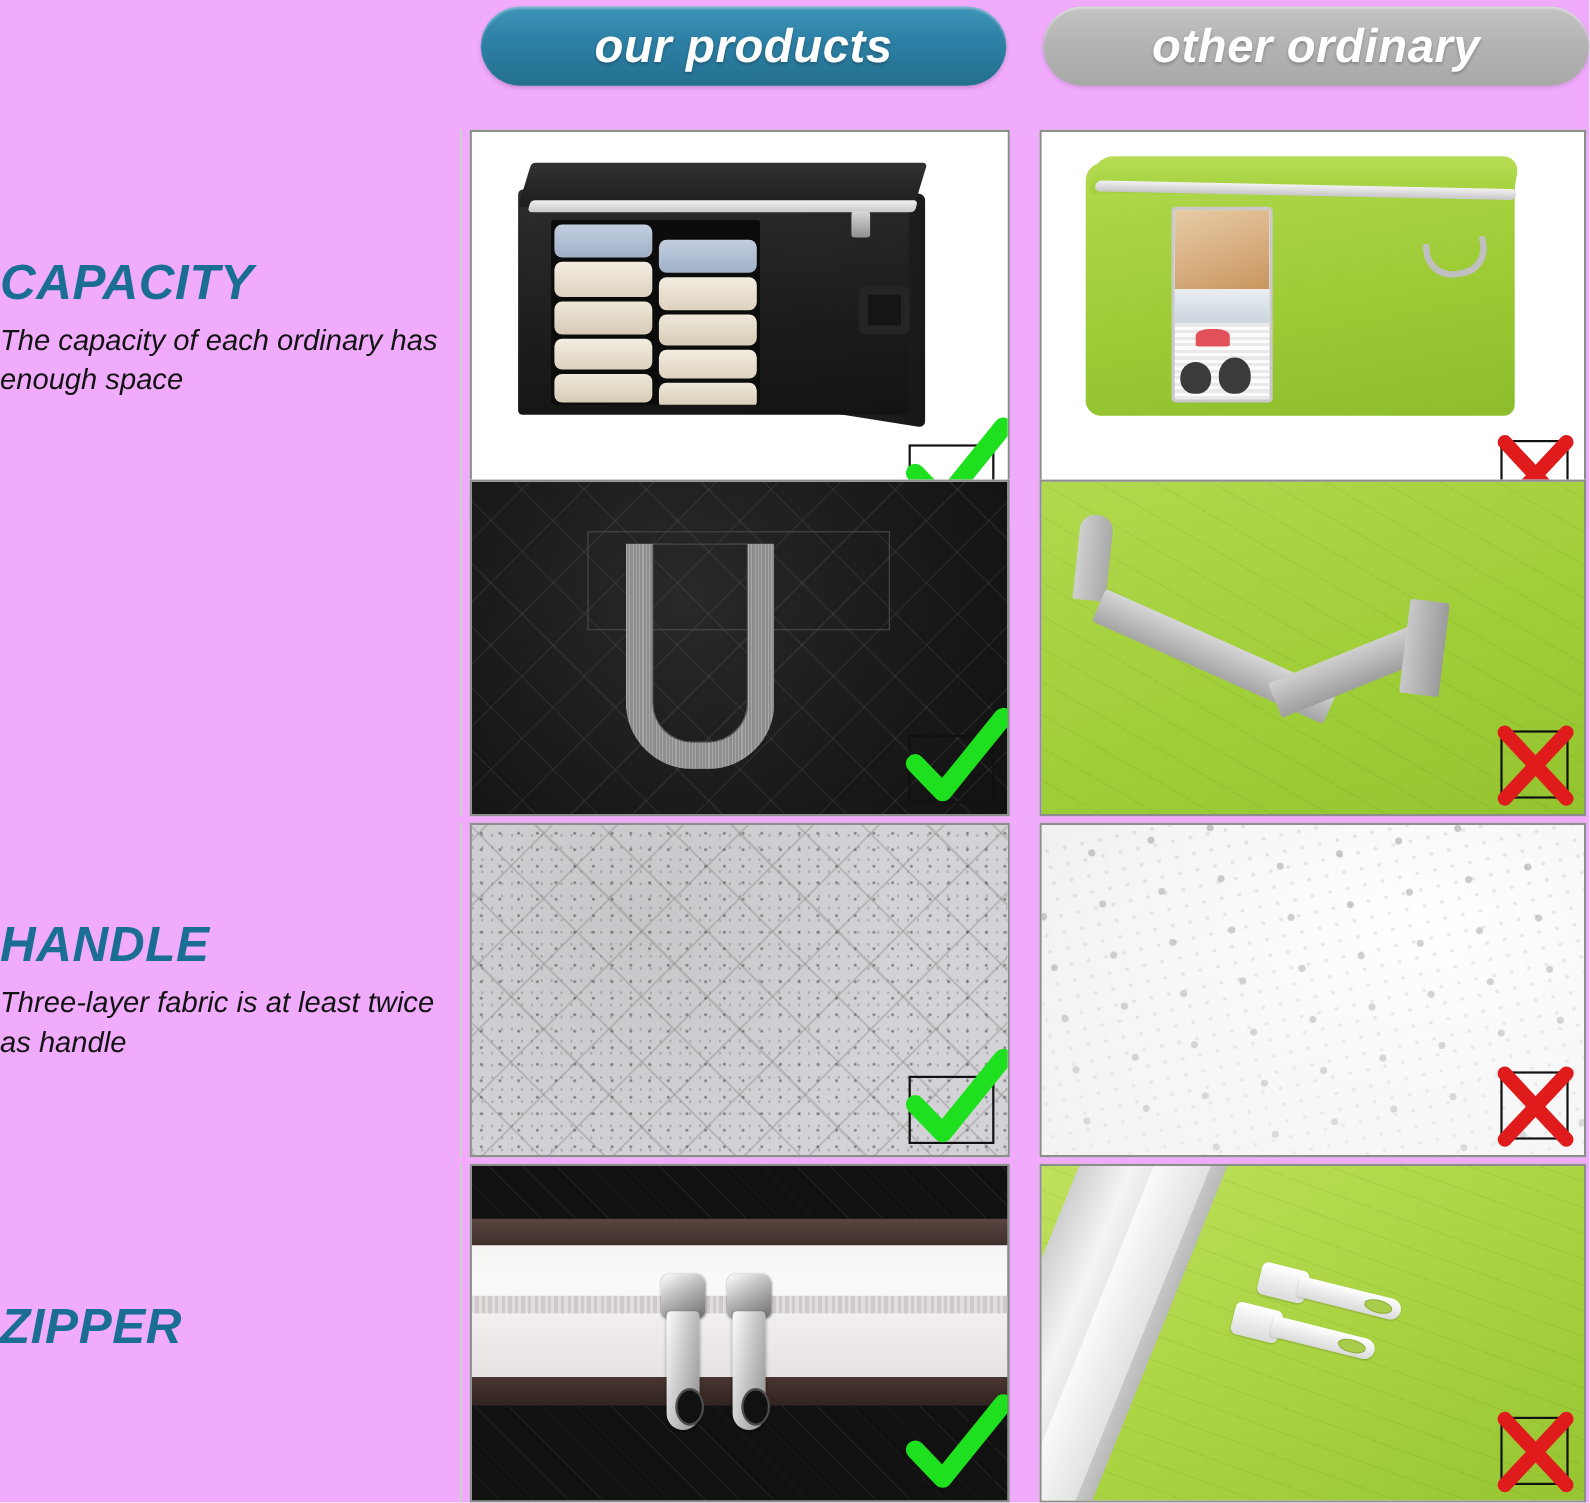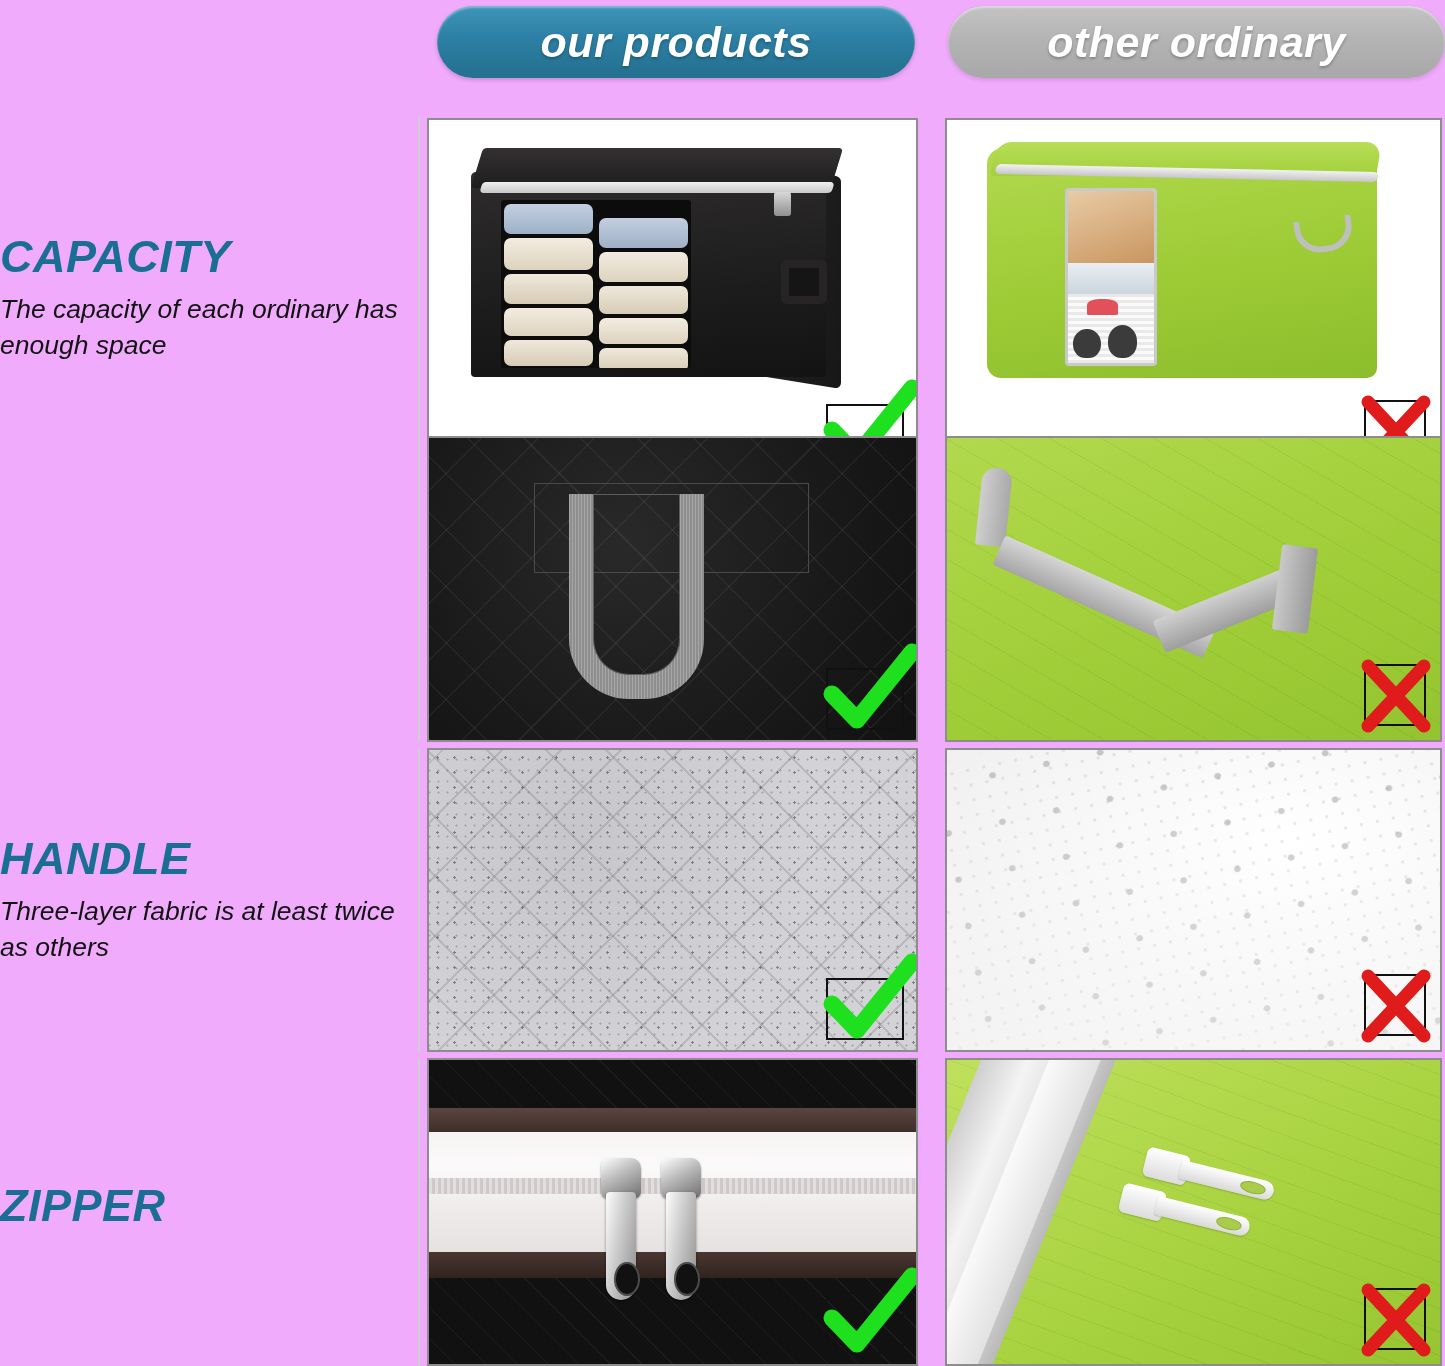--- a/index.html
+++ b/index.html
@@ -418,21 +418,21 @@
         <svg viewBox="0 0 80 80">
           <path d="M12 10 L68 70 M68 10 L12 70" stroke="#e01b1b" stroke-width="13" stroke-linecap="round" fill="none"></path>
         </svg>
       </div>
     </div>
   </div>
 
   <div class="row row-3">
     <div class="textcol">
       <div class="feat-title">HANDLE</div>
-      <div class="feat-desc">Three-layer fabric is at least twice as others</div>
+      <div class="feat-desc">Three-layer fabric is at least twice as handle</div>
       <div class="divider"></div>
     </div>
 
     <div class="panel panel-ours">
       <div class="photo p-fab-ours">
         <div class="speck-a"></div>
       </div>
       <div class="badge">
         <div class="badge-box"></div>
         <svg viewBox="0 0 112 96">

